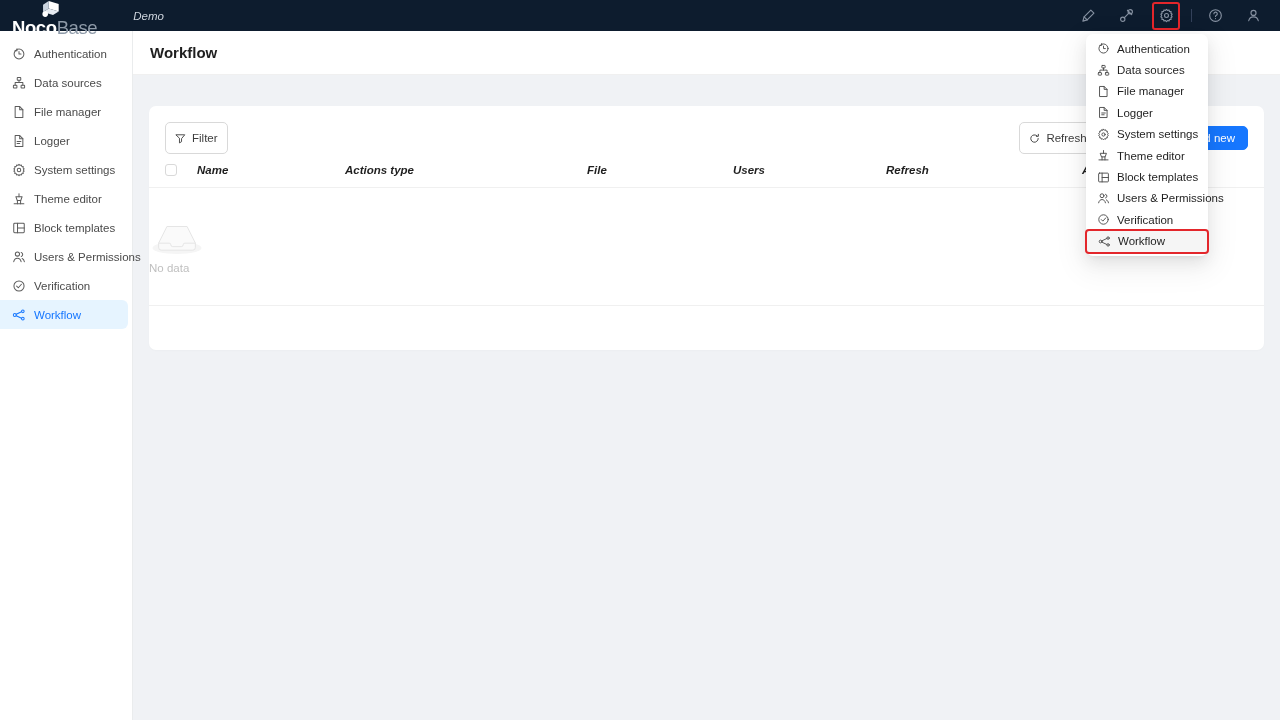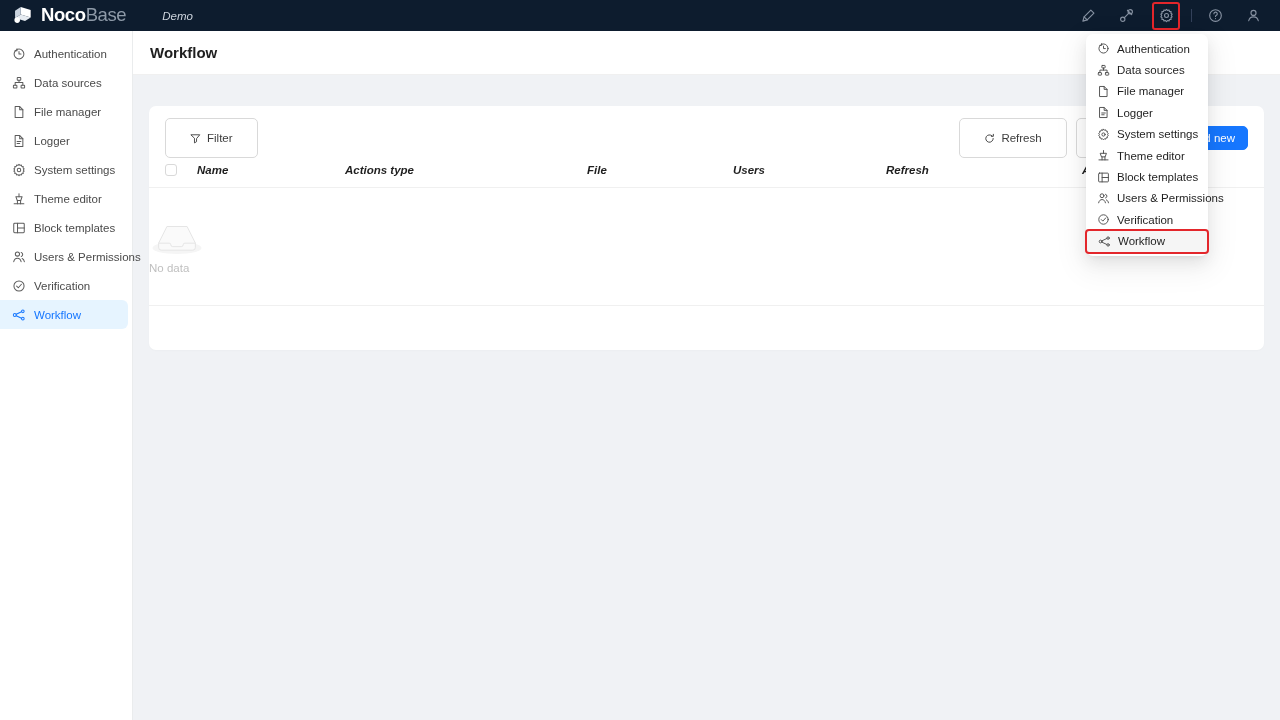--- a/index.html
+++ b/index.html
@@ -15,20 +15,21 @@
     position: absolute; top: 0; left: 0;
     width: 1280px; height: 31px;
     background: #0d1c2e;
     display: flex; align-items: center;
     z-index: 40;
   }
   .logo-wrap {
     display: flex; align-items: center;
     padding: 0 10px 0 12px;
     height: 31px;
+    flex-direction: column;
   }
   .logo-mark { margin-right: 7px; display: block; }
   .logo-text { font-size: 18.5px; letter-spacing: -0.4px; font-weight: 700; color: #fff; line-height: 1; }
   .logo-text .dim { color: #8e9aa8; font-weight: 400; }
 
   .topnav { display: flex; align-items: center; height: 31px; margin-left: 12px; font-style: italic; }
   .topnav-item {
     color: #ccd3dc; font-size: 11.5px;
     padding: 0 14px; height: 31px;
     display: flex; align-items: center;
@@ -91,24 +92,24 @@
     margin: 31px 16px 0 16px;
     background: #fff; border-radius: 7px;
     min-height: 225px; position: relative;
     box-shadow: 0 1px 2px rgba(0,0,0,0.02);
   }
   .card-toolbar {
     display: flex; align-items: center;
     padding: 16px 16px 0 16px; height: 48px;
   }
   .btn {
-    height: 40px; border: 1px solid #d9d9d9; border-radius: 5px;
+    height: 32px; border: 1px solid #d9d9d9; border-radius: 5px;
     background: #fff; color: #3c3c3c; font-size: 11.5px;
     display: inline-flex; align-items: center; gap: 6px;
-    padding: 0 24px; cursor: pointer; white-space: nowrap;
+    padding: 0 9px; cursor: pointer; white-space: nowrap;
     font-family: "Liberation Sans", sans-serif;
   }
   .btn-primary {
     background: #1677ff; border-color: #1677ff; color: #fff;
     font-size: 11.5px; height: 24px; border-radius: 5px;
     padding: 0 12px;
   }
   .toolbar-right { margin-left: auto; display: flex; align-items: center; gap: 9px; }
 
   table.wf-table { width: 100%; border-collapse: collapse; table-layout: fixed; }

